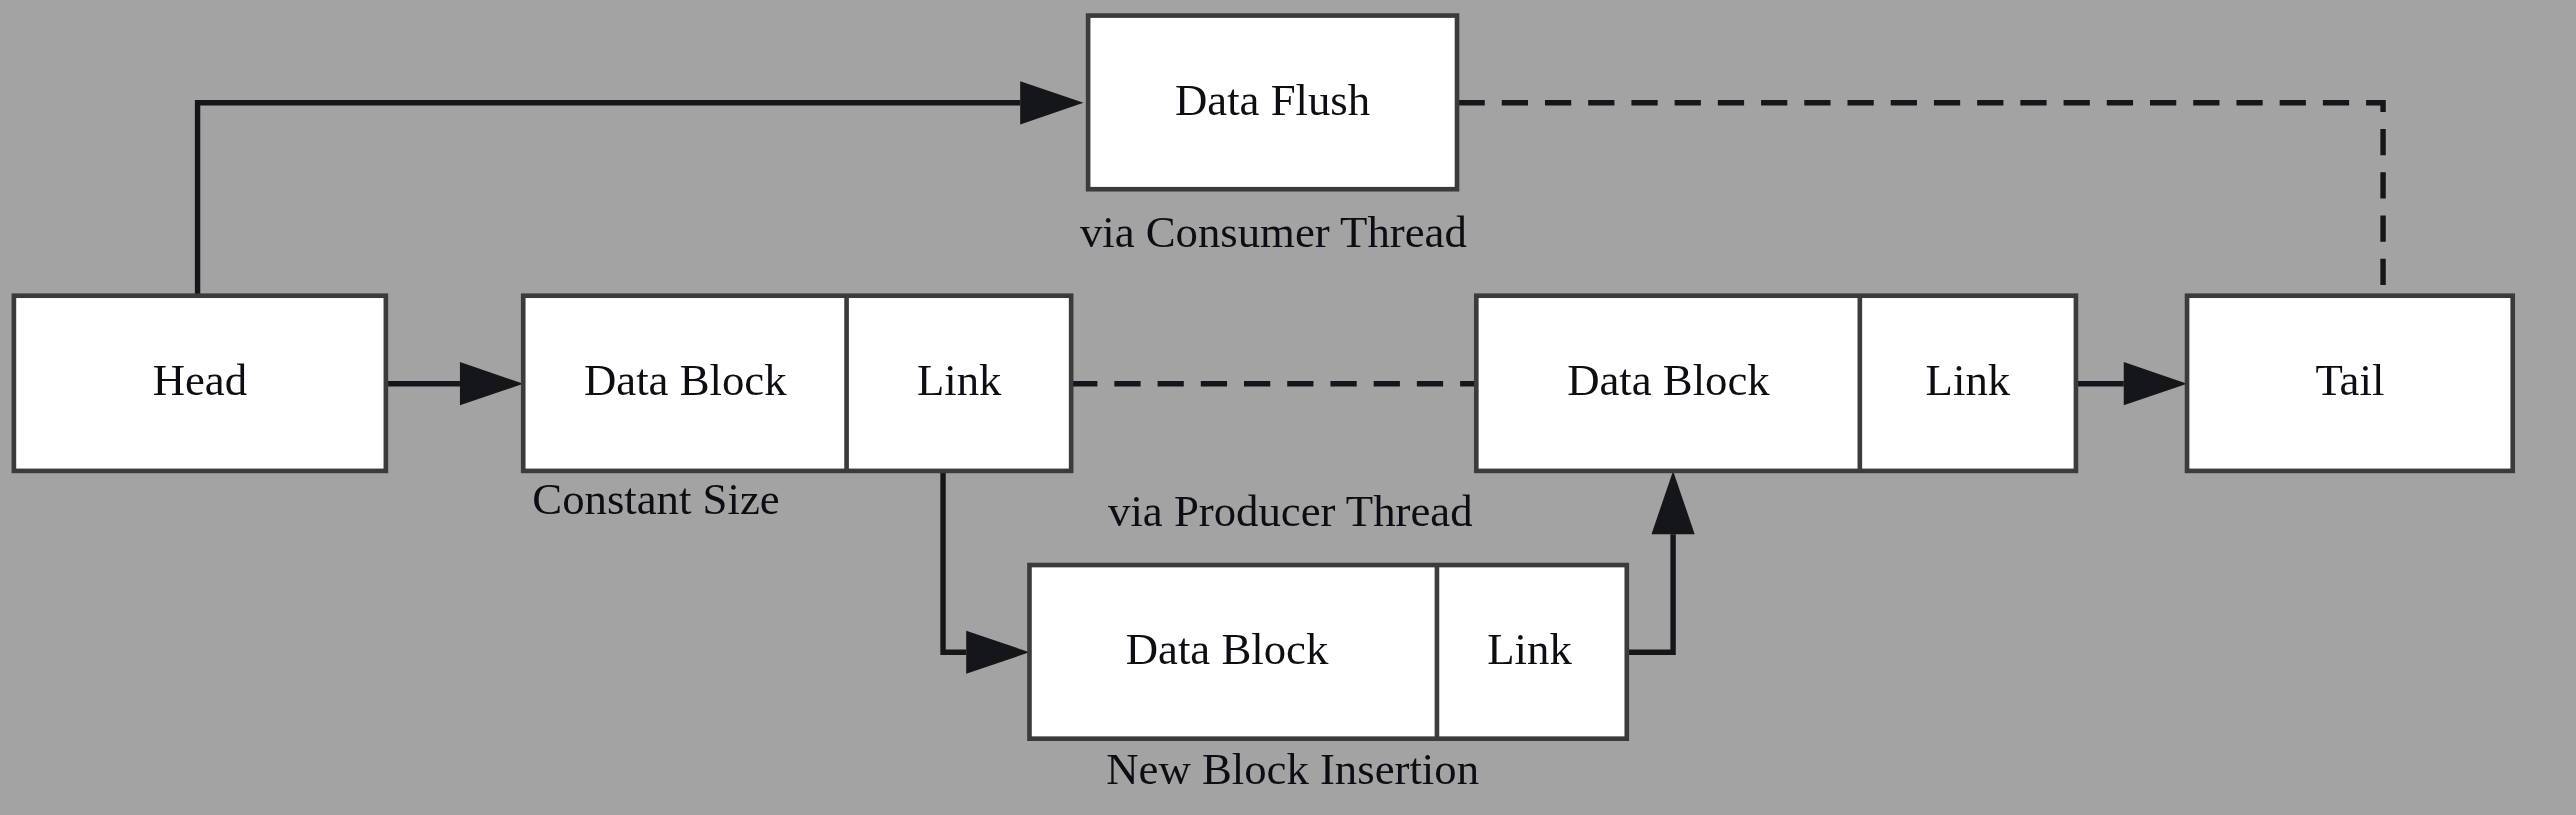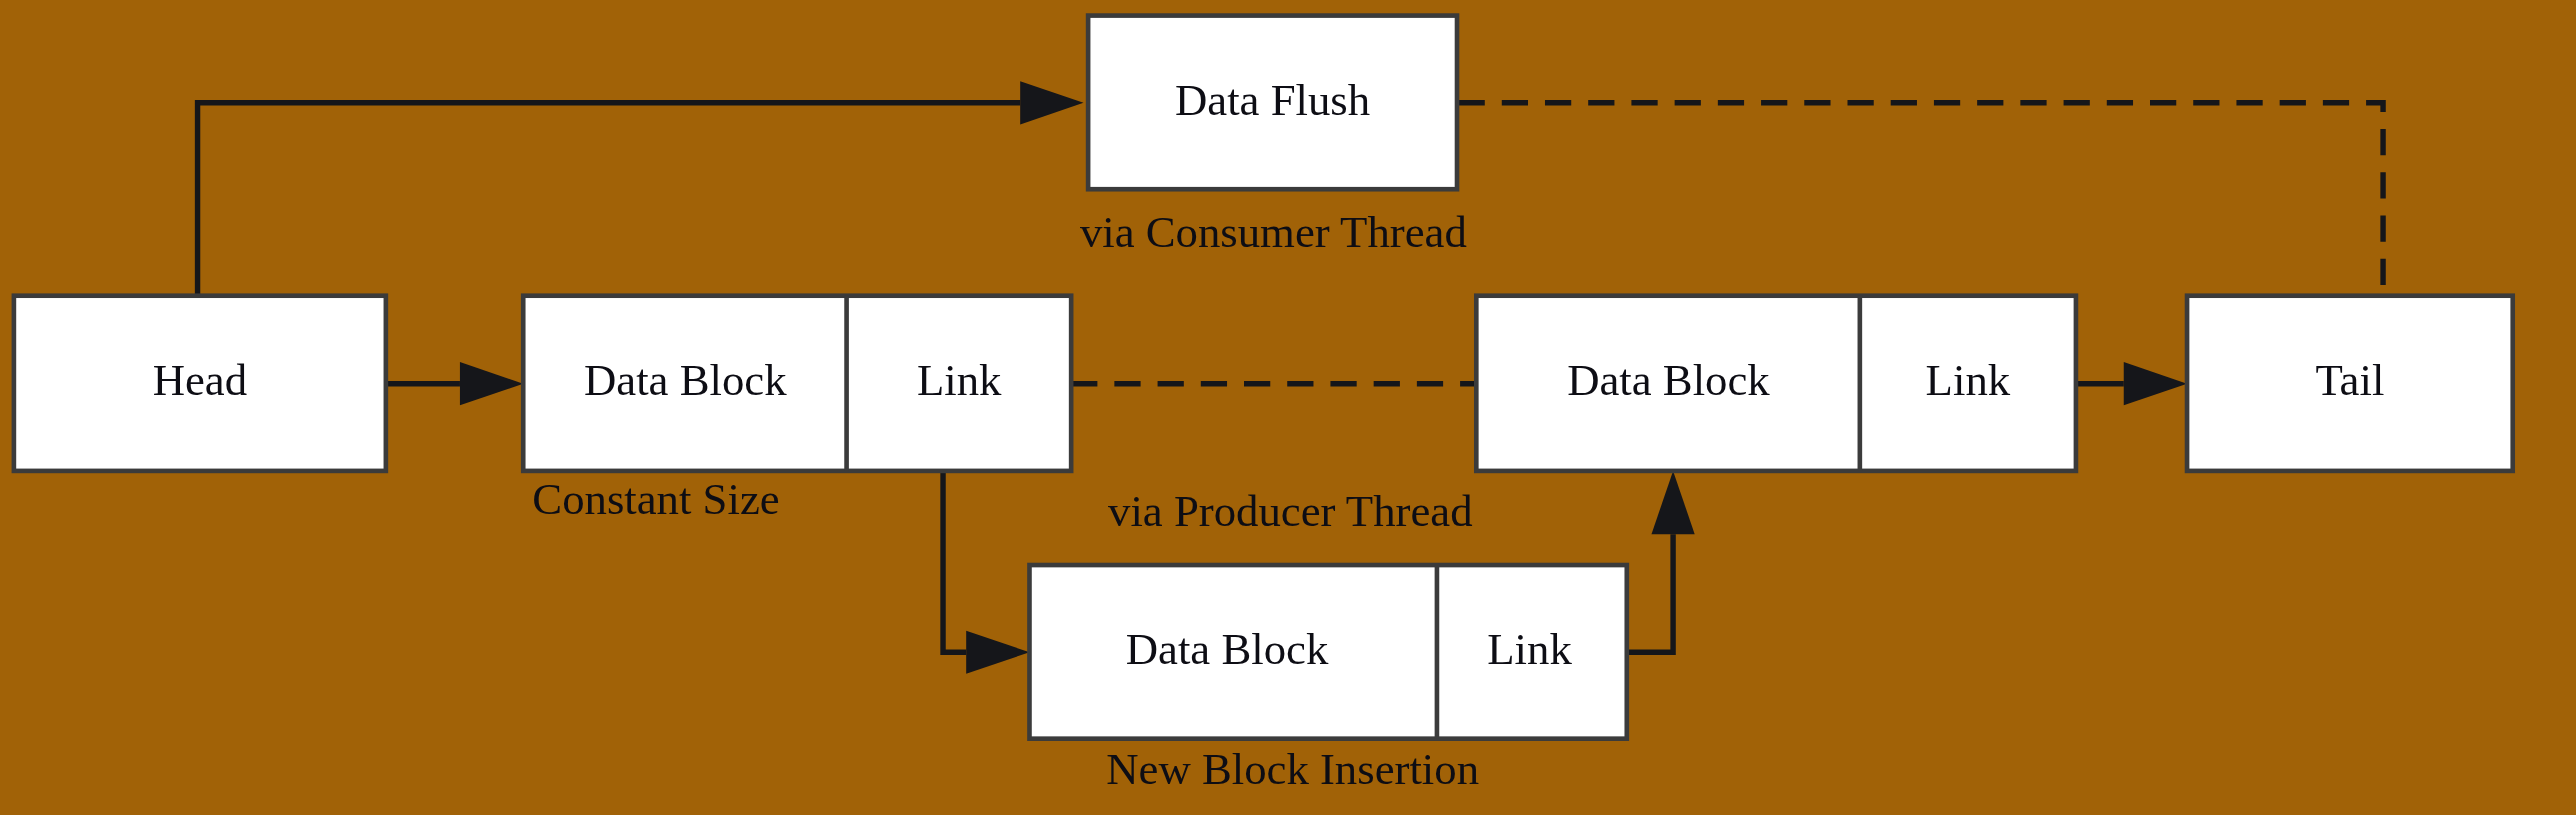--- a/index.html
+++ b/index.html
@@ -10,21 +10,21 @@
   body {
     width: 2576px;
     height: 816px;
     overflow: hidden;
     font-family: "Liberation Serif", "DejaVu Serif", serif;
   }
   #diagram-root {
     position: relative;
     width: 2576px;
     height: 816px;
-    background: #a16207;
+    background: #a3a3a3;
   }
   svg.diagram {
     display: block;
     width: 2576px;
     height: 816px;
   }
   .node-rect {
     fill: #ffffff;
     stroke: #3b3b3b;
     stroke-width: 6;

